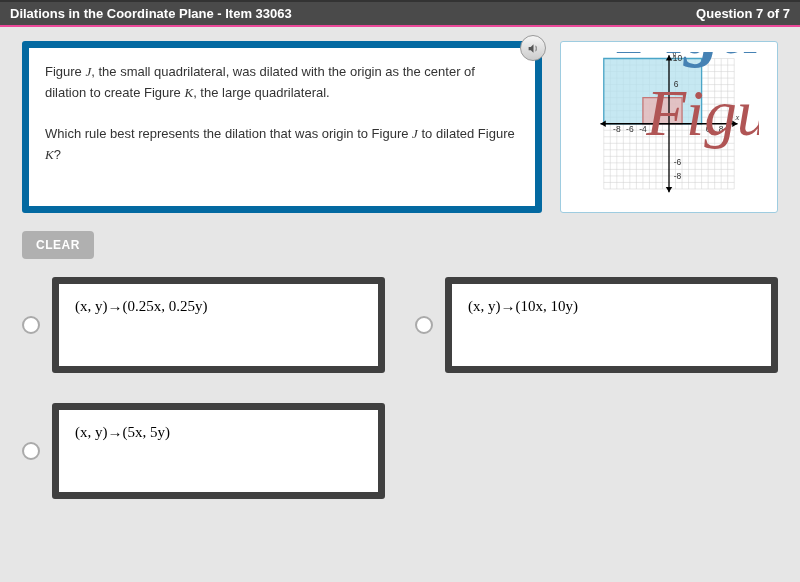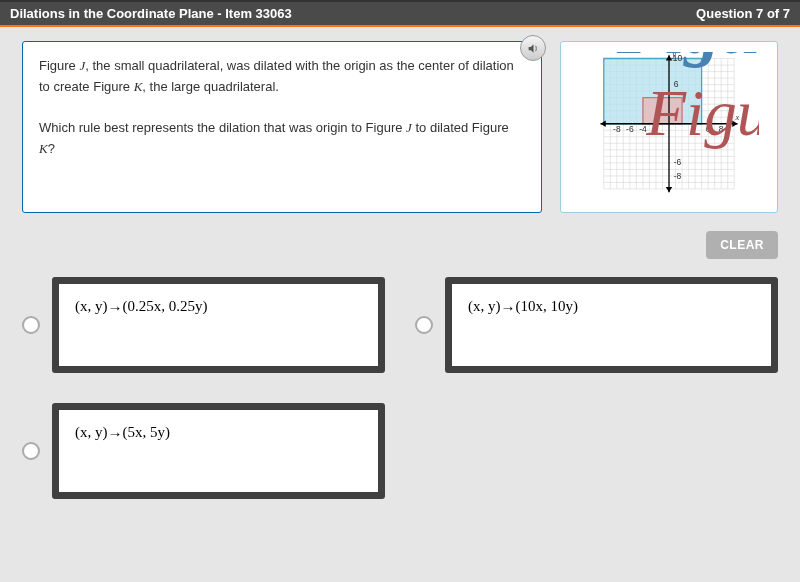--- a/index.html
+++ b/index.html
@@ -13,35 +13,35 @@
     .header-bar {
       background: #4a4a4a;
       color: white;
       padding: 4px 10px;
       display: flex;
       justify-content: space-between;
       align-items: center;
       font-size: 13px;
       font-weight: bold;
       border-top: 2px solid #333;
-      border-bottom: 2px solid #f97316;
+      border-bottom: 2px solid #ec4899;
     }
     .content-area {
       padding: 14px 22px;
     }
     .top-row {
       display: flex;
       gap: 18px;
       margin-bottom: 18px;
       position: relative;
     }
     .question-box {
       flex: 1;
       background: white;
-      border: 1px solid #0369a1;
+      border: 7px solid #0369a1;
       border-radius: 3px;
       padding: 14px 16px;
       font-size: 13px;
       line-height: 1.6;
       color: #333;
       min-height: 168px;
     }
     .question-box .math { font-family: 'Times New Roman', serif; font-style: italic; }
     .figure-box {
       width: 218px;
@@ -65,21 +65,21 @@
       border: 1px solid #999;
       display: flex;
       align-items: center;
       justify-content: center;
       cursor: pointer;
       z-index: 5;
     }
     .audio-btn svg { width: 13px; height: 13px; }
     .action-buttons {
       display: flex;
-      justify-content: flex-end;
+      justify-content: space-between;
       gap: 8px;
       margin-bottom: 18px;
     }
     .action-btn {
       background: #b0b0b0;
       color: white;
       border: none;
       border-radius: 4px;
       padding: 7px 14px;
       font-size: 12px;

